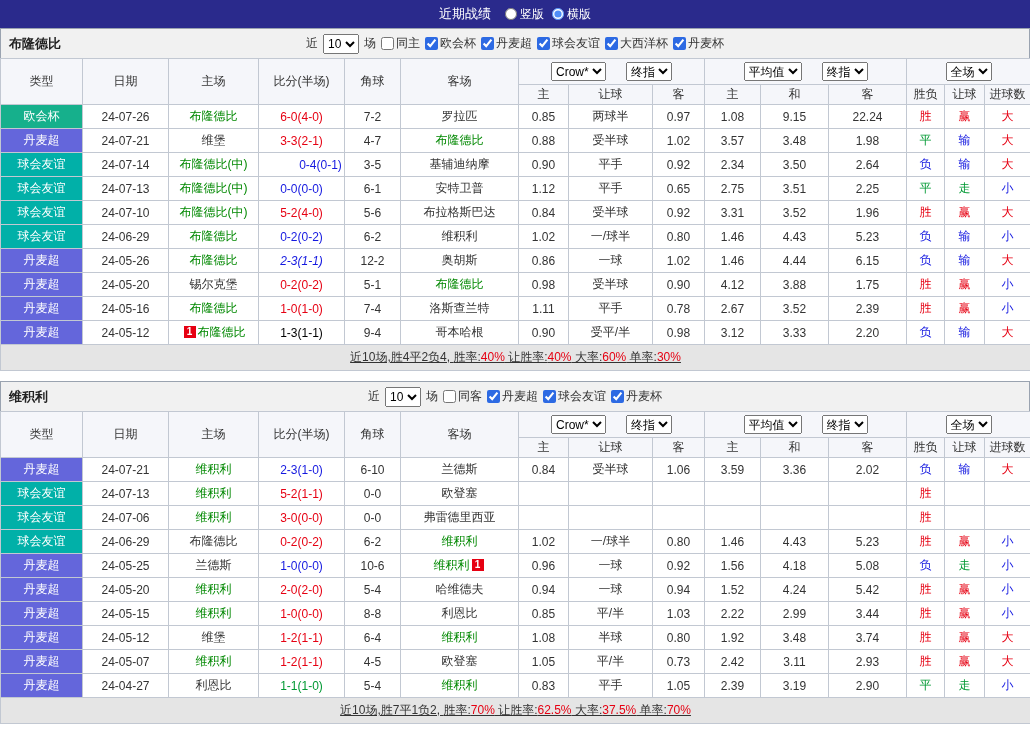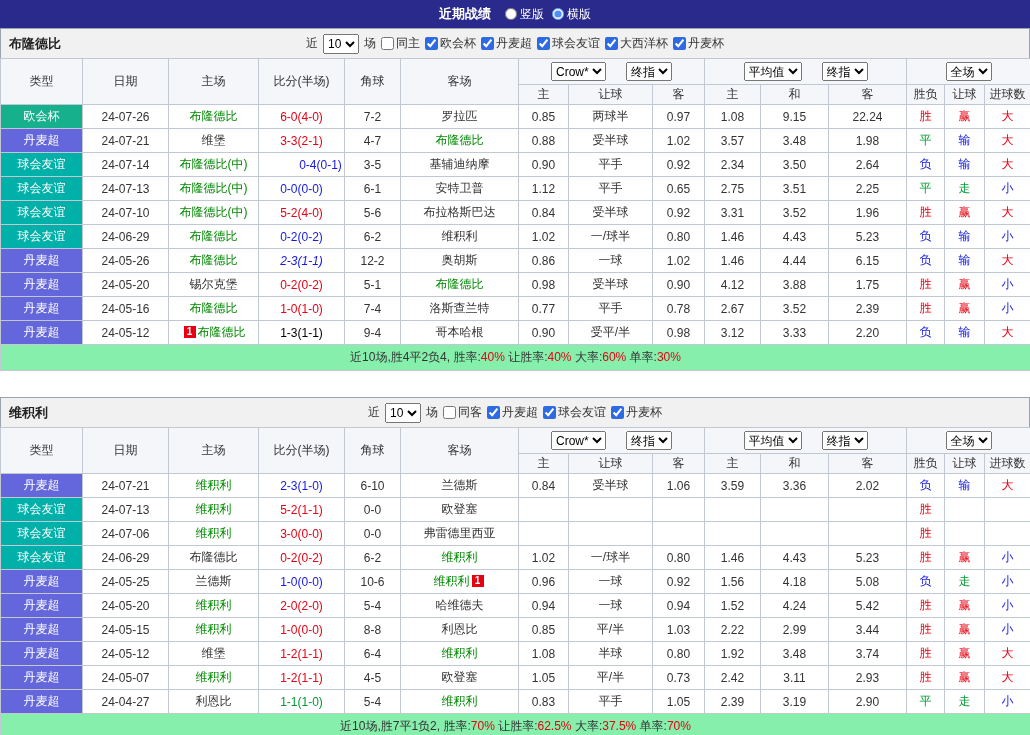--- a/index.html
+++ b/index.html
@@ -12,25 +12,25 @@
   }
   .topbar {
     height: 28px;
     background: #2a2a8c;
     color: #fff;
     display: flex;
     align-items: center;
     justify-content: center;
     gap: 8px;
   }
-  .topbar .title { font-weight: bold; font-size: 13px; margin-right: 6px; }
+  .topbar .title { font-weight: normal; font-size: 13px; margin-right: 6px; }
   .topbar label { display: flex; align-items: center; gap: 3px; cursor: pointer; font-size: 12px; }
   .topbar input[type=radio] { accent-color: #4e8ef7; width: 12px; height: 12px; margin: 0; }
 
-  section.block { margin-bottom: 26px; }
+  section.block { margin-bottom: 10px; }
   .teambar {
     display: flex; align-items: center;
     background: #f1f1f1;
     border: 1px solid #9aa3b0; border-bottom: none;
     height: 30px; padding: 0 8px;
     position: relative;
   }
   .teambar .team { font-weight: bold; font-size: 13px; color: #222; position: relative; z-index: 2; }
   .filters {
     position: absolute; left: 0; right: 0; top: 0; bottom: 0;
@@ -47,21 +47,21 @@
     border: 1px solid #c2c8d2;
     text-align: center; white-space: nowrap; overflow: hidden;
     font-size: 12px; padding: 0 1px;
   }
   thead th { background: #f5f6fa; font-weight: normal; height: 20px; }
   tr.h1 th { height: 26px; }
   tbody td { height: 24px; background: #fff; }
   td.type { color: #fff; }
   .hdr-selects { display: flex; justify-content: center; align-items: flex-end; gap: 20px; }
   .hdr-selects select { height: 19px; font-size: 12px; max-width: 95%; }
-  td.summary { height: 26px; background: #86efac; }
+  td.summary { height: 26px; background: #e5e5e5; text-decoration: underline; }
   td.summary .val { font-weight: normal; }
   .badge1 {
     display: inline-block; background: #e60012; color: #fff;
     font-size: 10px; line-height: 12px; width: 12px; height: 12px;
     margin: 0 2px; vertical-align: 1px; font-weight: bold;
   }
 </style>
 </head>
 <body>
 
@@ -304,21 +304,21 @@
             <td style="color: rgb(230, 0, 18);">赢</td>
             <td style="color: rgb(20, 24, 224);">小</td>
           </tr>
           <tr>
             <td class="type" style="background: rgb(100, 102, 219);">丹麦超</td>
             <td>24-05-16</td>
             <td><span style="color: rgb(0, 136, 0);">布隆德比</span></td>
             <td style="color: rgb(230, 0, 18);">1-0(1-0)</td>
             <td>7-4</td>
             <td><span>洛斯查兰特</span></td>
-            <td>0.77</td>
+            <td>1.11</td>
             <td>平手</td>
             <td>0.78</td>
             <td>2.67</td>
             <td>3.52</td>
             <td>2.39</td>
             <td style="color: rgb(230, 0, 18);">胜</td>
             <td style="color: rgb(230, 0, 18);">赢</td>
             <td style="color: rgb(20, 24, 224);">小</td>
           </tr>
           <tr>

